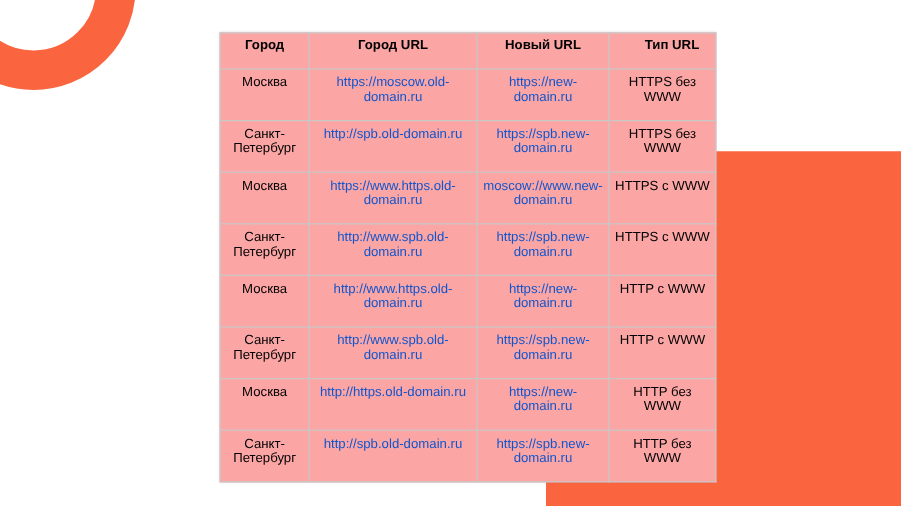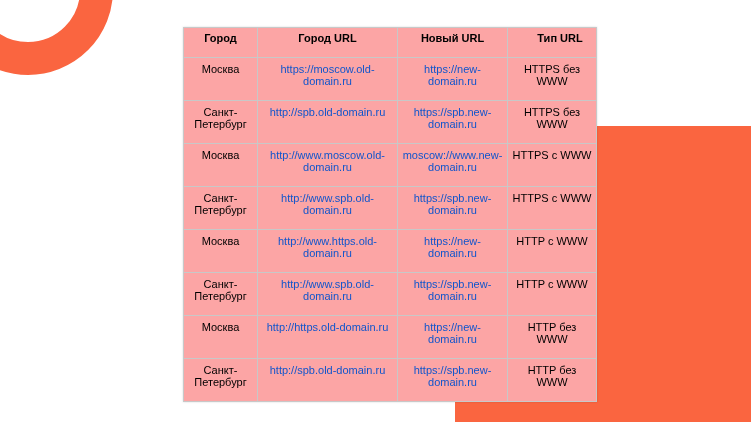--- a/index.html
+++ b/index.html
@@ -36,21 +36,21 @@
       <td>HTTPS без WWW</td>
     </tr>
     <tr>
       <td>Санкт-Петербург</td>
       <td><a>http://spb.old-domain.ru</a></td>
       <td><a>https://spb.new-domain.ru</a></td>
       <td>HTTPS без WWW</td>
     </tr>
     <tr>
       <td>Москва</td>
-      <td><a>http://www.moscow.old-domain.ru</a></td>
+      <td><a>https://www.https.old-domain.ru</a></td>
       <td><a>moscow://www.new-domain.ru</a></td>
       <td>HTTPS с WWW</td>
     </tr>
     <tr>
       <td>Санкт-Петербург</td>
       <td><a>http://www.spb.old-domain.ru</a></td>
       <td><a>https://spb.new-domain.ru</a></td>
       <td>HTTPS с WWW</td>
     </tr>
     <tr>

